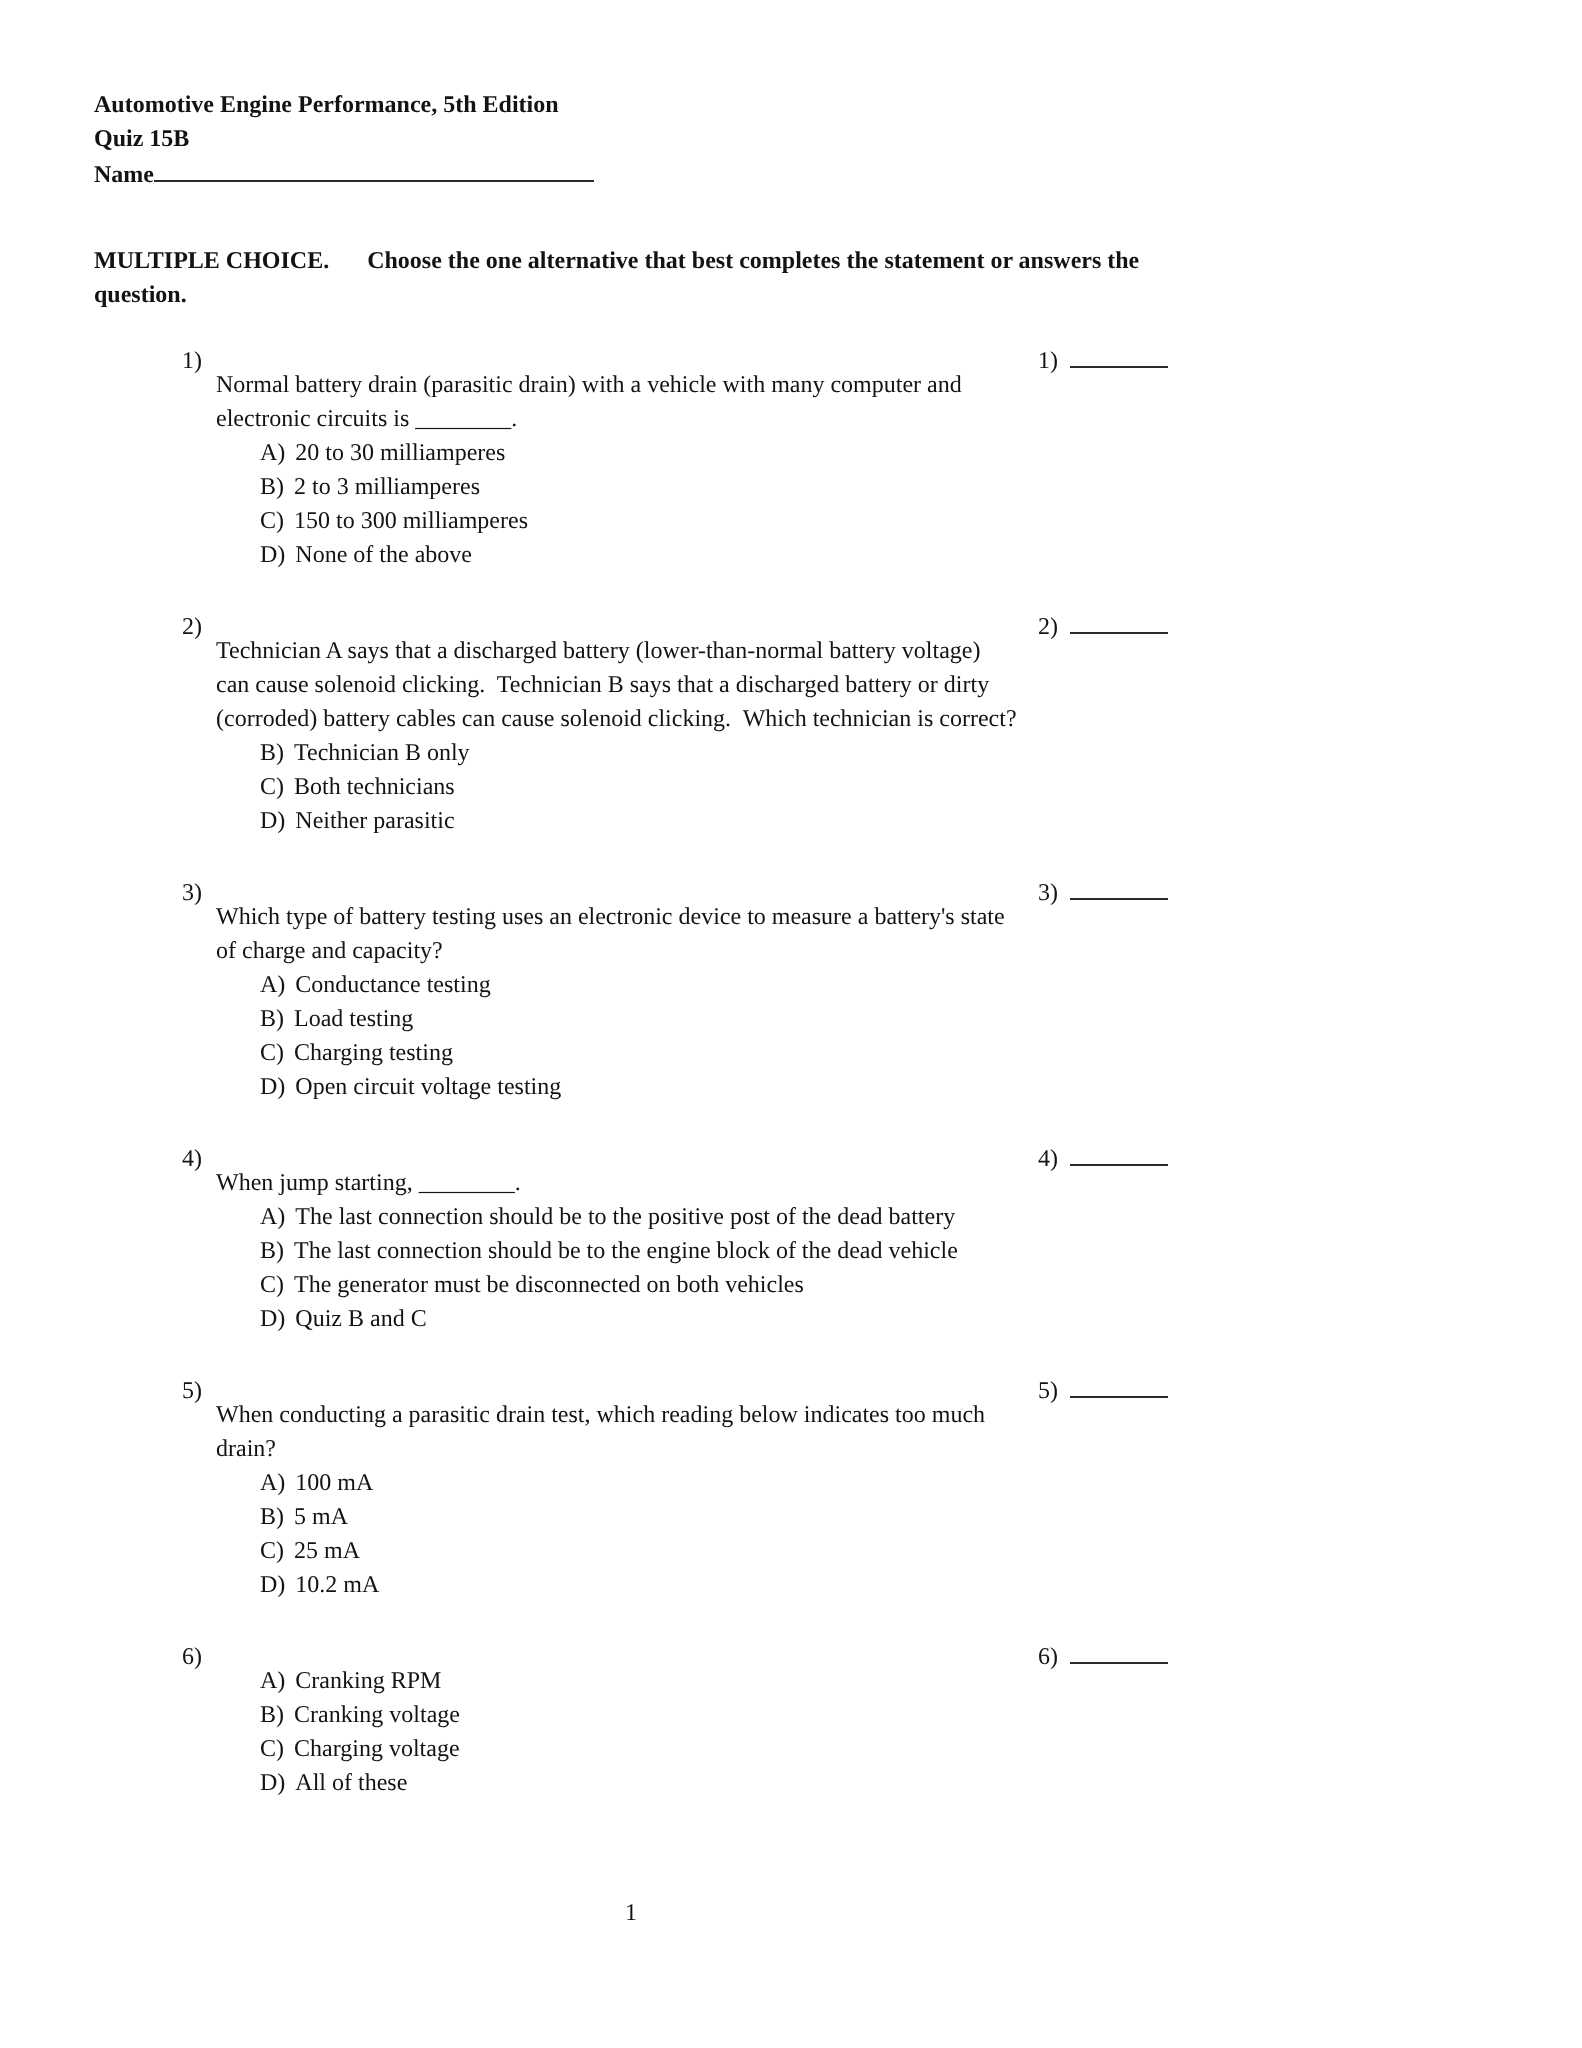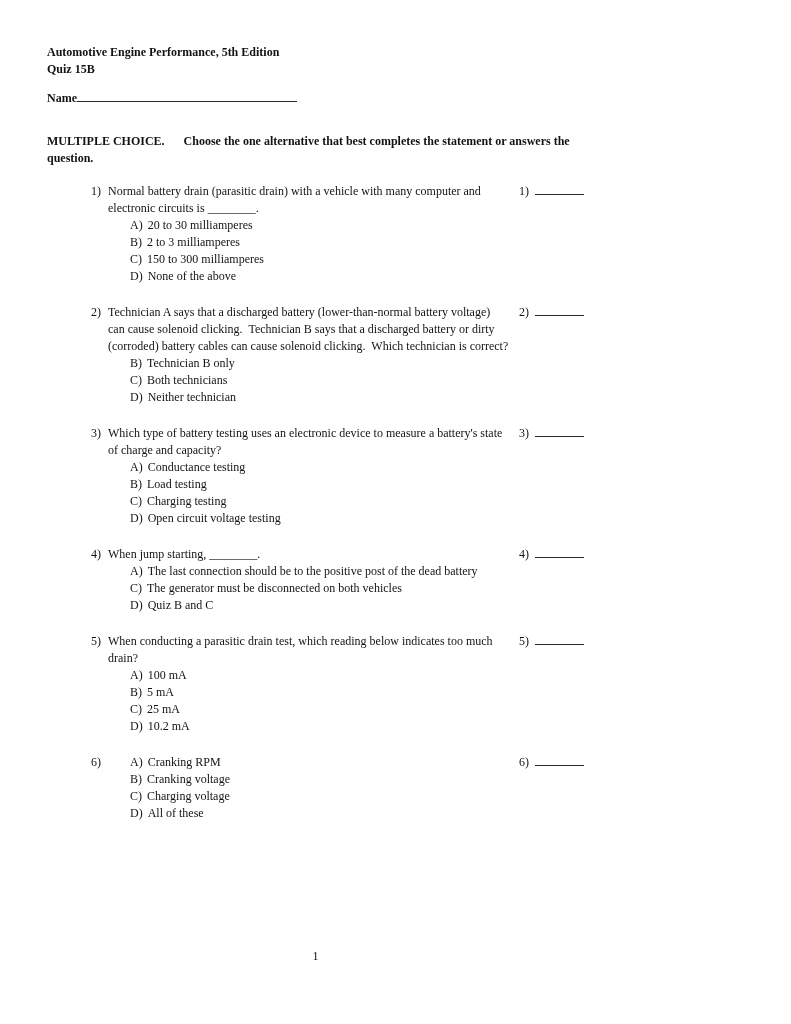--- a/index.html
+++ b/index.html
@@ -10,40 +10,40 @@
     background: #ffffff;
     box-sizing: border-box;
     padding: 44px 42px 0 47px;
     font-family: "Liberation Serif", "DejaVu Serif", serif;
     font-size: 12px;
     line-height: 17px;
     color: #131313;
     overflow: hidden;
   }
   .doc-title, .doc-subtitle { font-weight: bold; }
-  .name-row { margin-top: 11px; white-space: nowrap; }
+  .name-row { white-space: nowrap; }
   .name-label { font-weight: bold; }
   .name-underline {
     display: inline-block;
     width: 220px;
     height: 12px;
     border-bottom: 1.3px solid #2a2a2a;
     vertical-align: baseline;
   }
   .instructions { margin-top: 26px; font-weight: bold; }
   .instructions .instr-text { margin-left: 19px; }
   .question-list { margin-top: 16px; margin-left: 44px; }
   .question {
     display: flex;
     align-items: flex-start;
     margin-bottom: 19px;
   }
   .q-main { flex: 1 1 auto; display: flex; align-items: flex-start; }
   .q-num { flex: 0 0 auto; min-width: 12px; margin-right: 5px; }
-  .q-body { flex: 1 1 auto; min-width: 0; }
+  .q-body { flex: 1 1 auto; min-width: 0; margin-top: 12px; }
   .q-text { margin: 0; white-space: pre-wrap; }
   .choice { padding-left: 22px; }
   .choice-letter { margin-right: 5px; }
   .q-answer {
     flex: 0 0 auto;
     width: 70px;
     margin-left: 10px;
     white-space: nowrap;
   }
   .answer-blank {
@@ -112,21 +112,21 @@
       <div class="q-body">
         <p class="q-text">Technician A says that a discharged battery (lower-than-normal battery voltage) can cause solenoid clicking.  Technician B says that a discharged battery or dirty (corroded) battery cables can cause solenoid clicking.  Which technician is correct?</p>
         <div class="choices">
               <div class="choice">
     <span class="choice-letter">B)</span><span>Technician B only</span>
   </div>
               <div class="choice">
     <span class="choice-letter">C)</span><span>Both technicians</span>
   </div>
               <div class="choice">
-    <span class="choice-letter">D)</span><span>Neither technician</span>
+    <span class="choice-letter">D)</span><span>Neither parasitic</span>
   </div>
             </div>
       </div>
     </div>
     <div class="q-answer">
       <span>2)</span><span class="answer-blank"></span>
     </div>
   </div>
       <div class="question">
     <div class="q-main">
@@ -154,20 +154,23 @@
     </div>
   </div>
       <div class="question">
     <div class="q-main">
       <span class="q-num">4)</span>
       <div class="q-body">
         <p class="q-text">When jump starting, ________.</p>
         <div class="choices">
               <div class="choice">
     <span class="choice-letter">A)</span><span>The last connection should be to the positive post of the dead battery</span>
+  </div>
+              <div class="choice">
+    <span class="choice-letter">B)</span><span>The last connection should be to the engine block of the dead vehicle</span>
   </div>
               <div class="choice">
     <span class="choice-letter">C)</span><span>The generator must be disconnected on both vehicles</span>
   </div>
               <div class="choice">
     <span class="choice-letter">D)</span><span>Quiz B and C</span>
   </div>
             </div>
       </div>
     </div>

